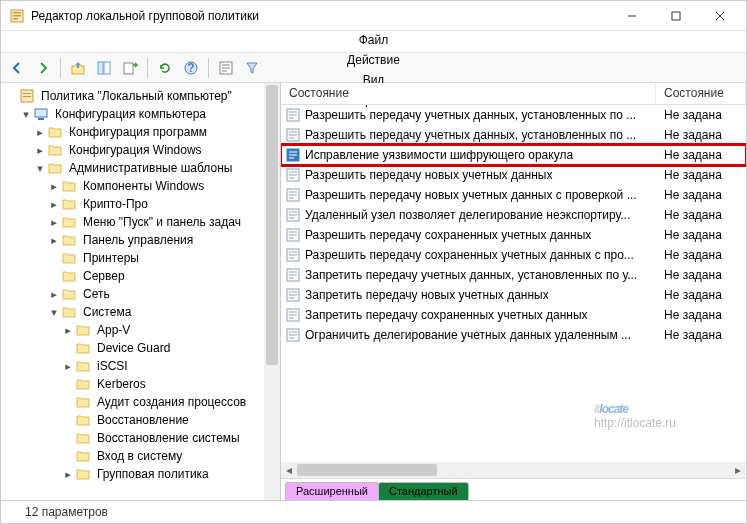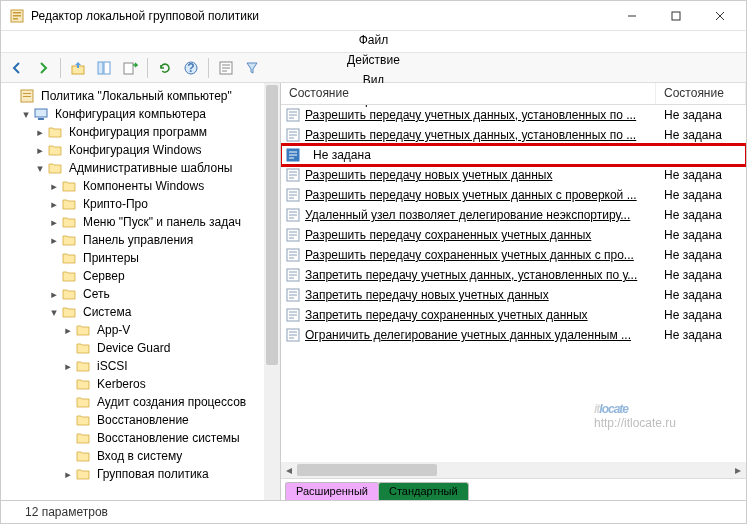--- a/index.html
+++ b/index.html
@@ -29,22 +29,22 @@
   .indent-3 { padding-left: 42px; }
   .indent-4 { padding-left: 56px; }
   .list-pane { flex: 1; display: flex; flex-direction: column; position: relative; }
   .list-header { display: flex; height: 22px; border-bottom: 1px solid #ddd; background: #fff; }
   .lh { padding: 3px 8px; border-right: 1px solid #eee; color: #333; }
   .lh.state1 { flex: 1; }
   .lh.state2 { width: 90px; text-align: left; }
   .list-body { flex: 1; overflow: hidden; position: relative; }
   .row { display: flex; align-items: center; height: 20px; padding-left: 4px; }
   .row .ricon { width: 16px; height: 16px; margin-right: 4px; flex-shrink: 0; }
-  .row .rlabel { flex: 1; overflow: hidden; text-overflow: ellipsis; white-space: nowrap; padding-right: 6px; text-decoration: underline; }
-  .row .rstate { width: 90px; padding-left: 8px; }
+  .row .rlabel { flex: 1; overflow: hidden; text-overflow: ellipsis; white-space: nowrap; padding-right: 6px; }
+  .row .rstate { width: 90px; padding-left: 8px; margin-left: 12px; }
   .row.selected { outline: 3px solid #d60000; outline-offset: -1px; }
   .row.selected .rlabel, .row.selected .rstate { background: transparent; }
   .list-hscroll { height: 16px; background: #f0f0f0; display: flex; align-items: center; }
   .hs-btn { width: 16px; height: 16px; display: flex; align-items: center; justify-content: center; color: #666; }
   .hs-track { flex: 1; height: 16px; position: relative; }
   .hs-thumb { position: absolute; left: 0; width: 140px; top: 2px; bottom: 2px; background: #ccc; border-radius: 2px; }
   .tabs { height: 22px; display: flex; align-items: flex-end; padding-left: 4px; border-top: 1px solid #ddd; }
   .tab { padding: 2px 10px 3px; border: 1px solid #bbb; border-bottom: none; border-top-left-radius: 3px; border-top-right-radius: 3px; background: #15803d; margin-right: -1px; font-size: 11px; position: relative; }
   .tab.bg { background: #f0abfc; z-index: 0; }
   .tab.active { z-index: 1; }
@@ -348,20 +348,21 @@
           <span class="rlabel">Разрешить передачу учетных данных, установленных по ...</span>
           <span class="rstate">Не задана</span>
         </div>
         <div class="row selected">
           <svg class="ricon" viewBox="0 0 16 16">
             <rect x="2" y="2" width="12" height="12" fill="#3a7abf" stroke="#3a7abf"></rect>
             <line x1="4" y1="5" x2="12" y2="5" stroke="#fff"></line>
             <line x1="4" y1="8" x2="12" y2="8" stroke="#fff"></line>
             <line x1="4" y1="11" x2="9" y2="11" stroke="#fff"></line>
           </svg>
+          <span class="rlabel">Исправление уязвимости шифрующего оракула</span>
           <span class="rstate">Не задана</span>
         </div>
         <div class="row">
           <svg class="ricon" viewBox="0 0 16 16">
             <rect x="2" y="2" width="12" height="12" fill="#fff" stroke="#8aa0b8"></rect>
             <line x1="4" y1="5" x2="12" y2="5" stroke="#8aa0b8"></line>
             <line x1="4" y1="8" x2="12" y2="8" stroke="#8aa0b8"></line>
             <line x1="4" y1="11" x2="9" y2="11" stroke="#8aa0b8"></line>
           </svg>
           <span class="rlabel">Разрешить передачу новых учетных данных</span>

